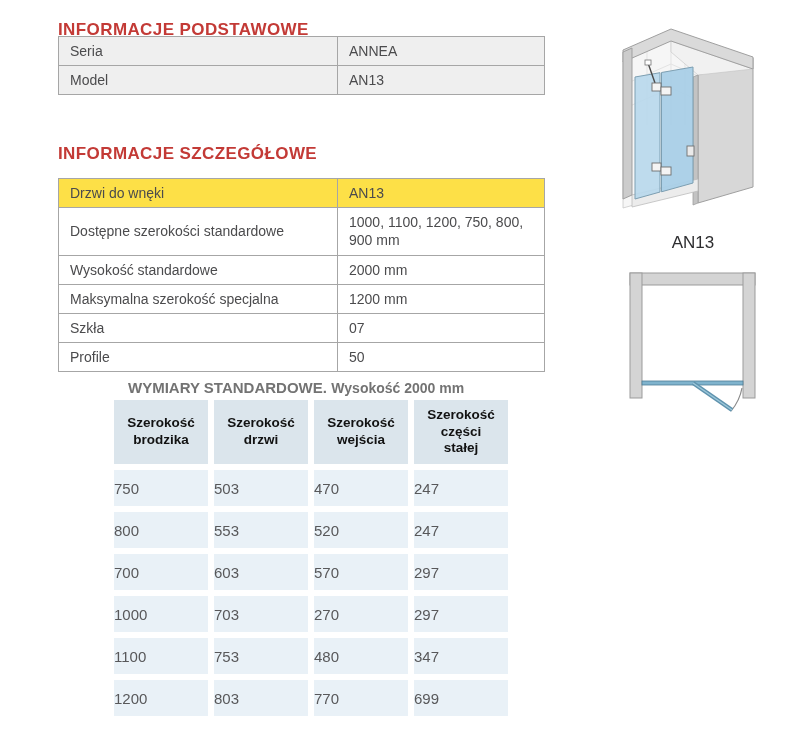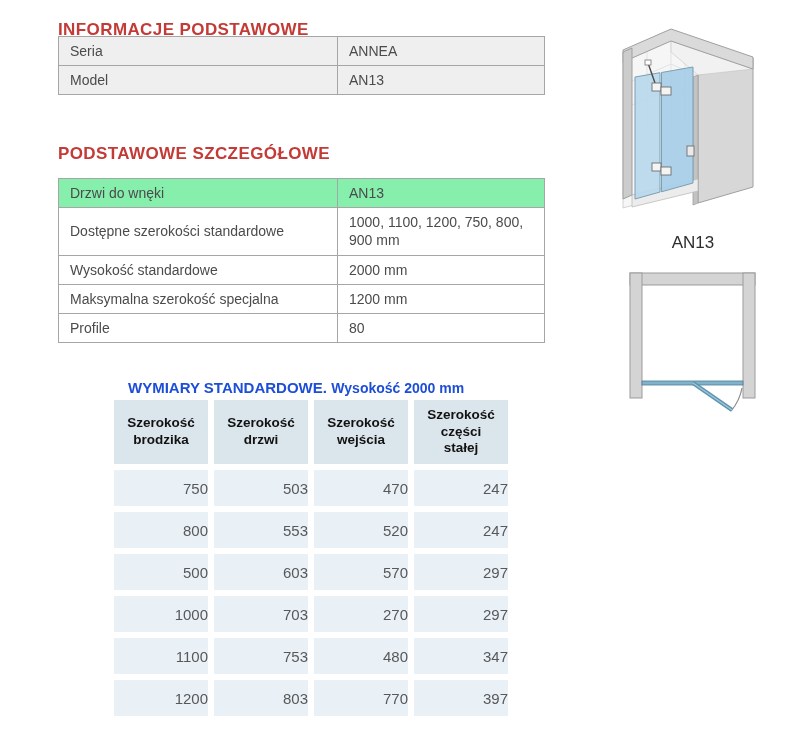--- a/index.html
+++ b/index.html
@@ -30,42 +30,42 @@
   .info-table td {
     border: 1px solid #a6a6a6;
     padding: 5px 11px;
     font-size: 14px; color: #4b4b4d; line-height: 1.3;
     vertical-align: middle;
     background: #ffffff;
   }
   .info-table col.c-label { width: 279px; }
   .info-table col.c-value { width: 207px; }
   .t-basic td { background: #efefef; }
-  .t-detail tr.shaded td { background: #86efac; }
-
-  
-  .dims-heading { position: absolute; left: 128px; top: 379px; color:#1d4ed8; white-space: nowrap; }
+  .t-detail tr.shaded td { background: #fde047; }
+
+  
+  .dims-heading { position: absolute; left: 128px; top: 379px; color:#737373; white-space: nowrap; }
   .dims-heading .t1 { font-size: 15px; font-weight: 700; }
   .dims-heading .t2 { font-size: 14px; font-weight: 700; }
 
   
   .dims-table {
     position: absolute; left: 108px; top: 394px;
     border-collapse: separate; border-spacing: 6px;
   }
   .dims-table th {
     width: 94px; height: 64px; padding: 0 10px;
     background: #dbe5ec; color: #121212;
     font-size: 13.5px; font-weight: 700; line-height: 1.25;
     text-align: center; vertical-align: middle;
   }
   .dims-table td {
     width: 94px; height: 36px;
     background: #e9f1f7; color: #58585a;
-    font-size: 15px; text-align: right; vertical-align: middle;
+    font-size: 15px; text-align: left; vertical-align: middle;
   }
 
   
   .fig3d { position: absolute; left: 610px; top: 25px; width: 166px; height: 206px; }
   .model-label {
     position: absolute; left: 610px; top: 233px; width: 166px;
     text-align: center; font-size: 17px; color: #2d2d2f;
   }
   .figplan { position: absolute; left: 626px; top: 268px; width: 132px; height: 152px; }
 </style>
@@ -86,21 +86,21 @@
         <td>Seria</td>
         <td>ANNEA</td>
       </tr>
       <tr>
         <td>Model</td>
         <td>AN13</td>
       </tr>
     </tbody>
   </table>
 
-  <div class="red-heading h-detail">PODSTAWOWE SZCZEGÓŁOWE</div>
+  <div class="red-heading h-detail">INFORMACJE SZCZEGÓŁOWE</div>
 
   <table class="info-table t-detail">
     <colgroup>
         <col class="c-label">
         <col class="c-value">
       </colgroup>
     <tbody>
       <tr class="shaded">
         <td>Drzwi do wnęki</td>
         <td>AN13</td>
@@ -111,22 +111,26 @@
       </tr>
       <tr>
         <td>Wysokość standardowe</td>
         <td>2000 mm</td>
       </tr>
       <tr>
         <td>Maksymalna szerokość specjalna</td>
         <td>1200 mm</td>
       </tr>
       <tr>
+        <td>Szkła</td>
+        <td>07</td>
+      </tr>
+      <tr>
         <td>Profile</td>
-        <td>80</td>
+        <td>50</td>
       </tr>
     </tbody>
   </table>
 
   <div class="dims-heading">
     <span class="t1">WYMIARY STANDARDOWE.</span>
     <span class="t2">Wysokość 2000 mm</span>
   </div>
 
   <table class="dims-table">
@@ -145,42 +149,42 @@
         <td>470</td>
         <td>247</td>
       </tr>
       <tr>
         <td>800</td>
         <td>553</td>
         <td>520</td>
         <td>247</td>
       </tr>
       <tr>
-        <td>500</td>
+        <td>700</td>
         <td>603</td>
         <td>570</td>
         <td>297</td>
       </tr>
       <tr>
         <td>1000</td>
         <td>703</td>
         <td>270</td>
         <td>297</td>
       </tr>
       <tr>
         <td>1100</td>
         <td>753</td>
         <td>480</td>
         <td>347</td>
       </tr>
       <tr>
         <td>1200</td>
         <td>803</td>
         <td>770</td>
-        <td>397</td>
+        <td>699</td>
       </tr>
     </tbody>
   </table>
 
   <svg class="fig3d" viewBox="0 0 166 206" aria-hidden="true">
 
     <g>
       <polygon points="13,36 61,15 88,27 88,162 13,183" fill="#f6f6f6" stroke="#c9c9c9" stroke-width="0.8"></polygon>
       <polyline points="13,60 61,39 88,51" fill="none" stroke="#e3e3e3" stroke-width="1"></polyline>
       <polyline points="13,84 61,63 88,75" fill="none" stroke="#e3e3e3" stroke-width="1"></polyline>

